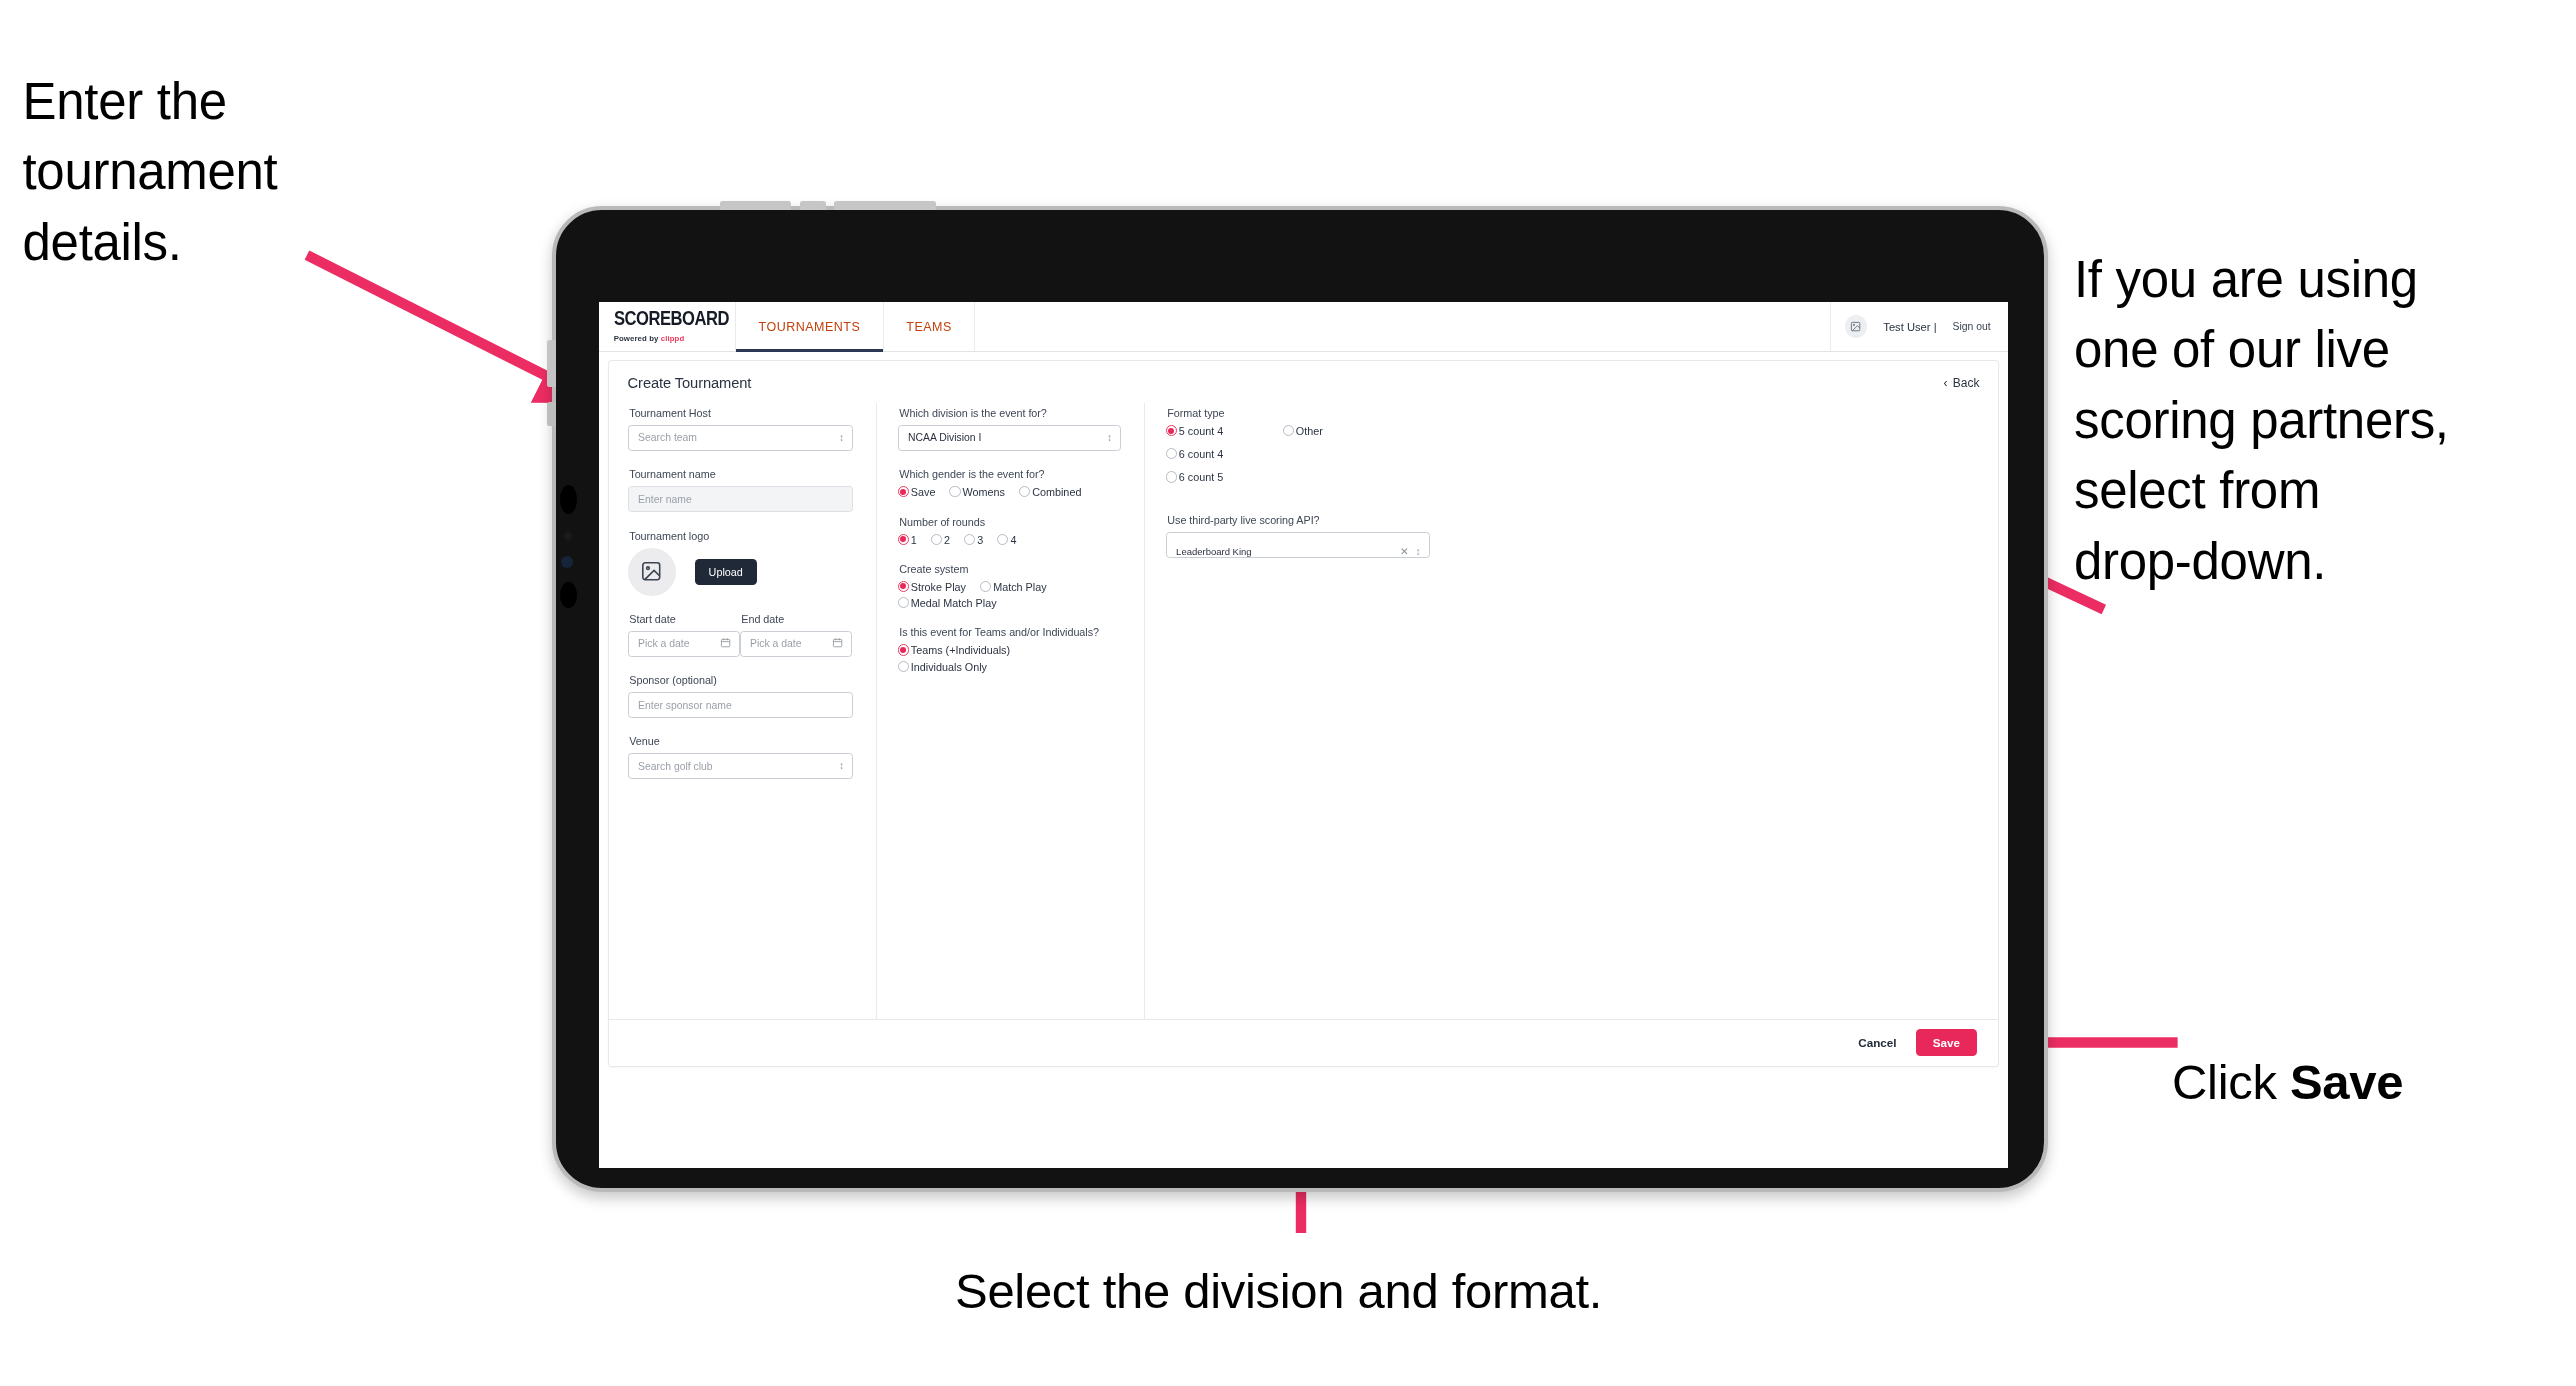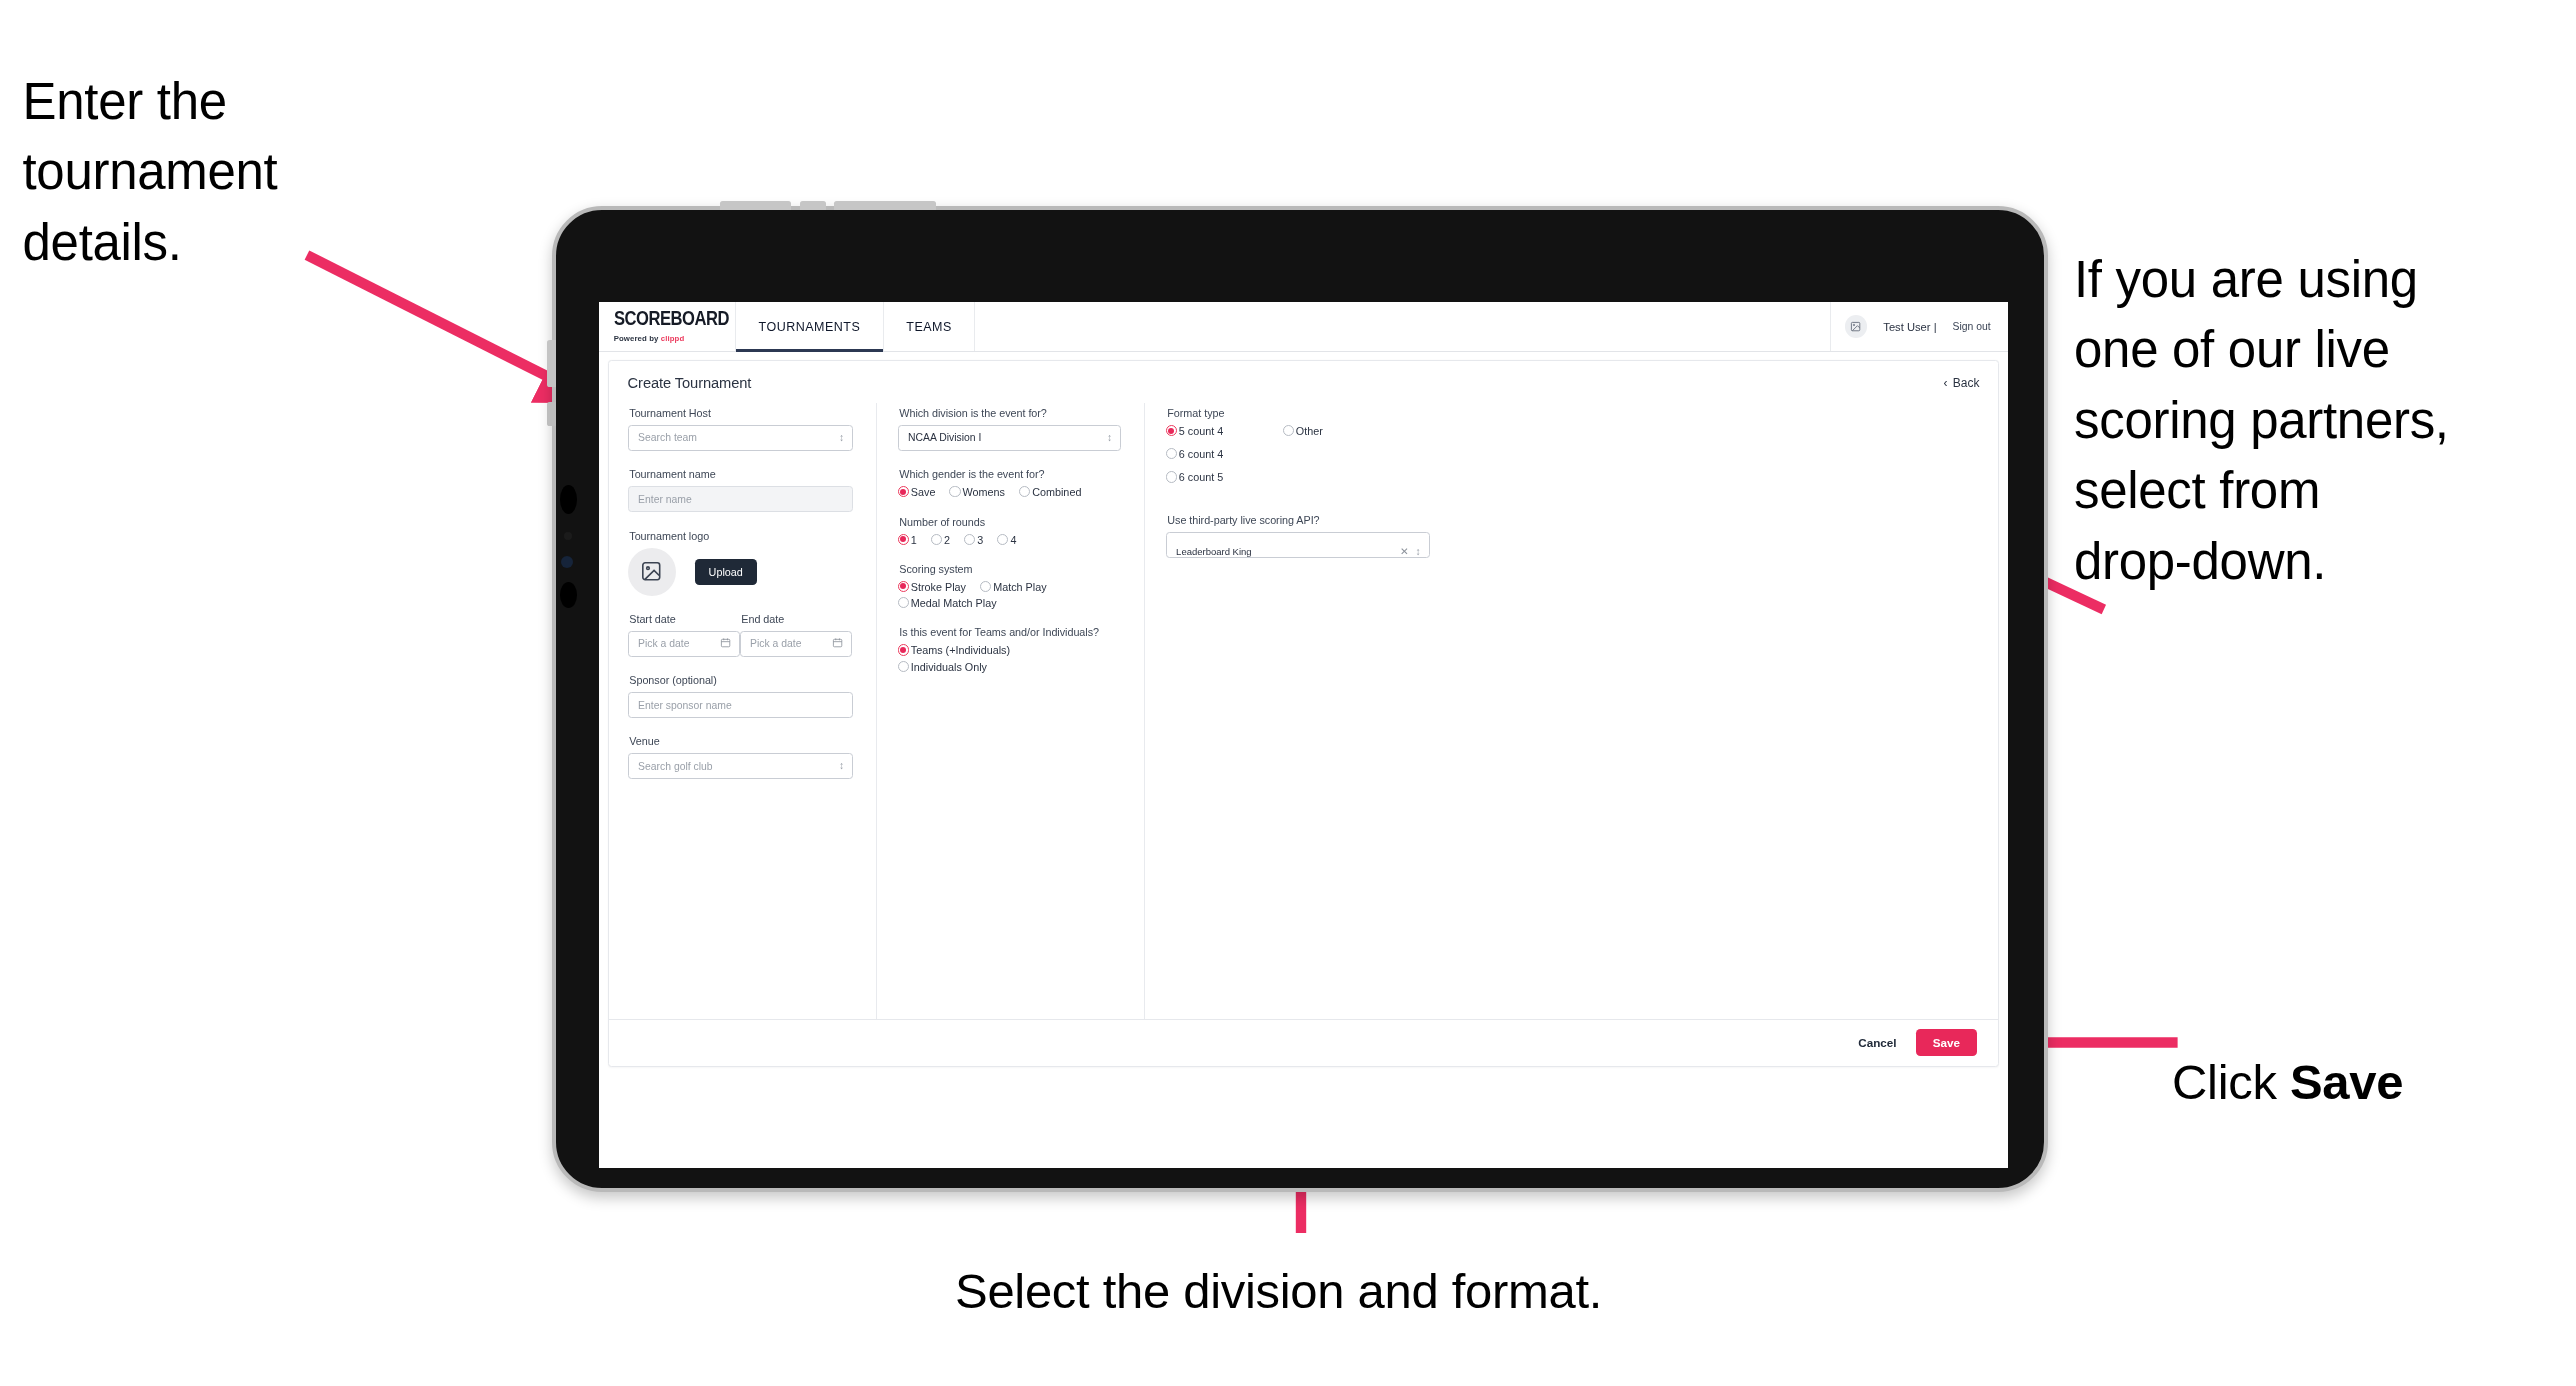--- a/index.html
+++ b/index.html
@@ -91,21 +91,21 @@
   }
   .brand-sub {
     margin-top: 6px; font-size: 7.8px; color: #2c3442; font-weight: 600;
     letter-spacing: 0.1px;
   }
   .brand-sub i { color: #ec3a5d; font-style: normal; font-weight: 700; }
 
   .navtab {
     display: flex; align-items: center; justify-content: center;
     padding: 0 22.5px;
-    font-size: 12.5px; letter-spacing: 0.5px; color: #0f172a;
+    font-size: 12.5px; letter-spacing: 0.5px; color: #c2410c;
     border-right: 0.9px solid #e9ebee;
     position: relative; cursor: pointer;
   }
   .navtab.active::after {
     content: ""; position: absolute; left: 0; right: 0; bottom: -0.9px;
     height: 2.6px; background: #2c3852;
   }
   .navspacer { flex: 1; border-right: 0.9px solid #e9ebee; }
   .userbox {
     display: flex; align-items: center; gap: 16px; padding: 0 17.3px 0 14px;
@@ -412,21 +412,21 @@
               <div class="radio">
                 <span class="rdot"></span>
                 <span class="rlabel">3</span>
               </div>
               <div class="radio">
                 <span class="rdot"></span>
                 <span class="rlabel">4</span>
               </div>
             </div>
 
-            <div class="flabel gap">Scoring system</div>
+            <div class="flabel gap">Create system</div>
             <div class="radiorow">
               <div class="radio">
                 <span class="rdot on"></span>
                 <span class="rlabel">Stroke Play</span>
               </div>
               <div class="radio">
                 <span class="rdot"></span>
                 <span class="rlabel">Match Play</span>
               </div>
               <div class="radio">

